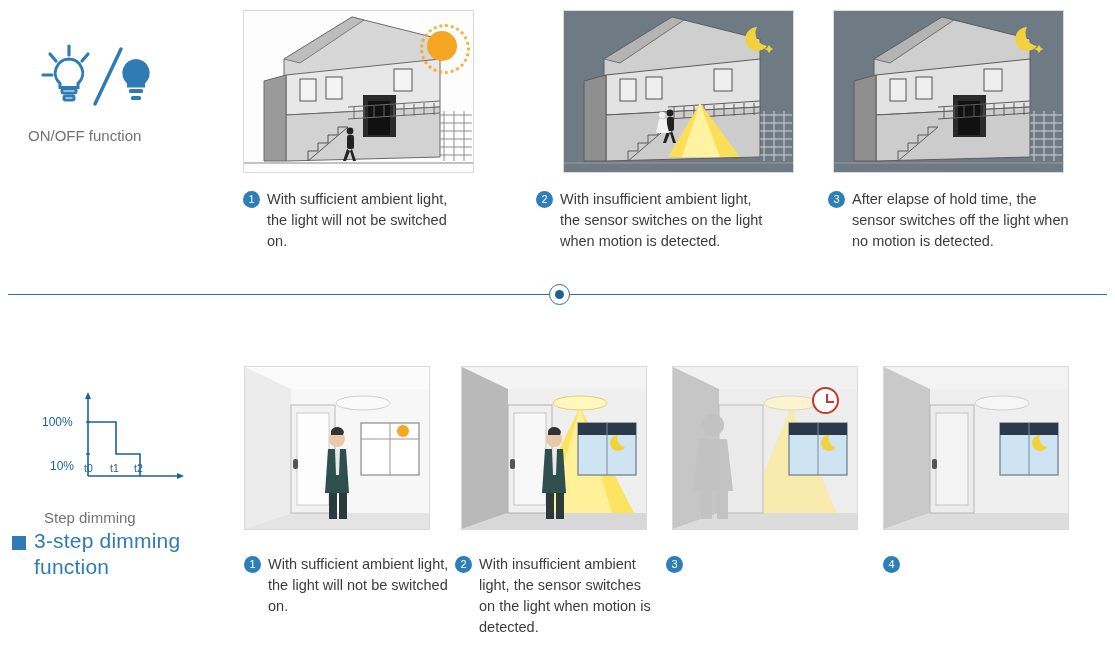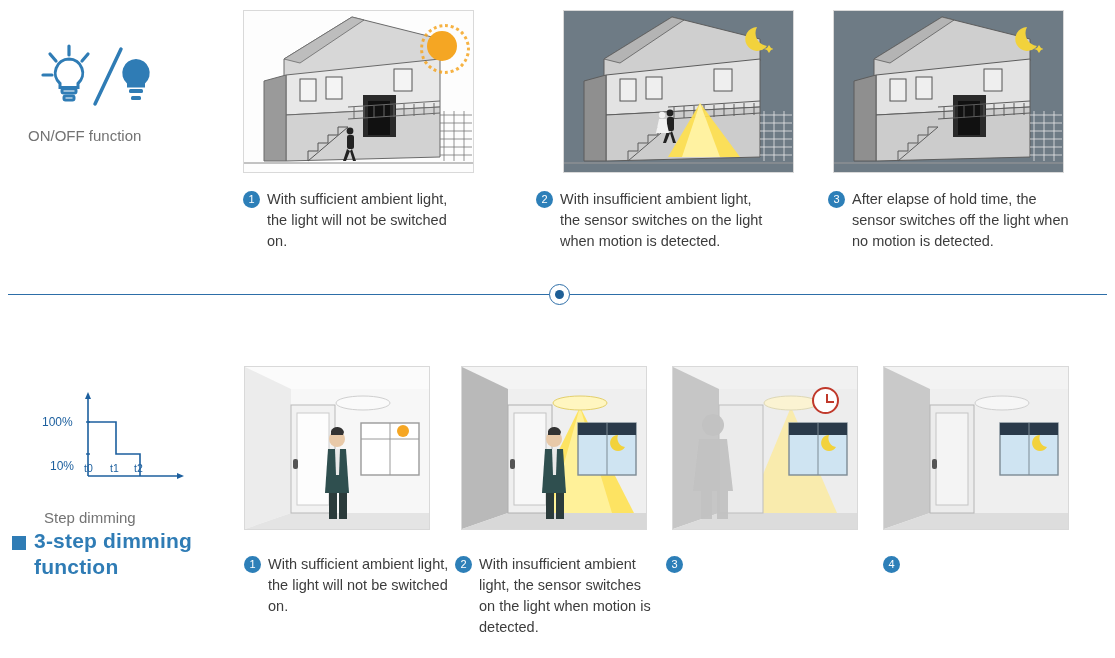--- a/index.html
+++ b/index.html
@@ -95,21 +95,20 @@
   
   .chart { position:absolute; }
 
   
   .heading {
     position:absolute;
     font-size: 21px;
     color: #2f7cb5;
     line-height: 26px;
     letter-spacing: .2px;
-    font-weight: bold;
   }
   .heading-square {
     position:absolute;
     width: 14px; height: 14px;
     background: #2f7cb5;
   }
 
   
   .bulbicon { position:absolute; }
 

